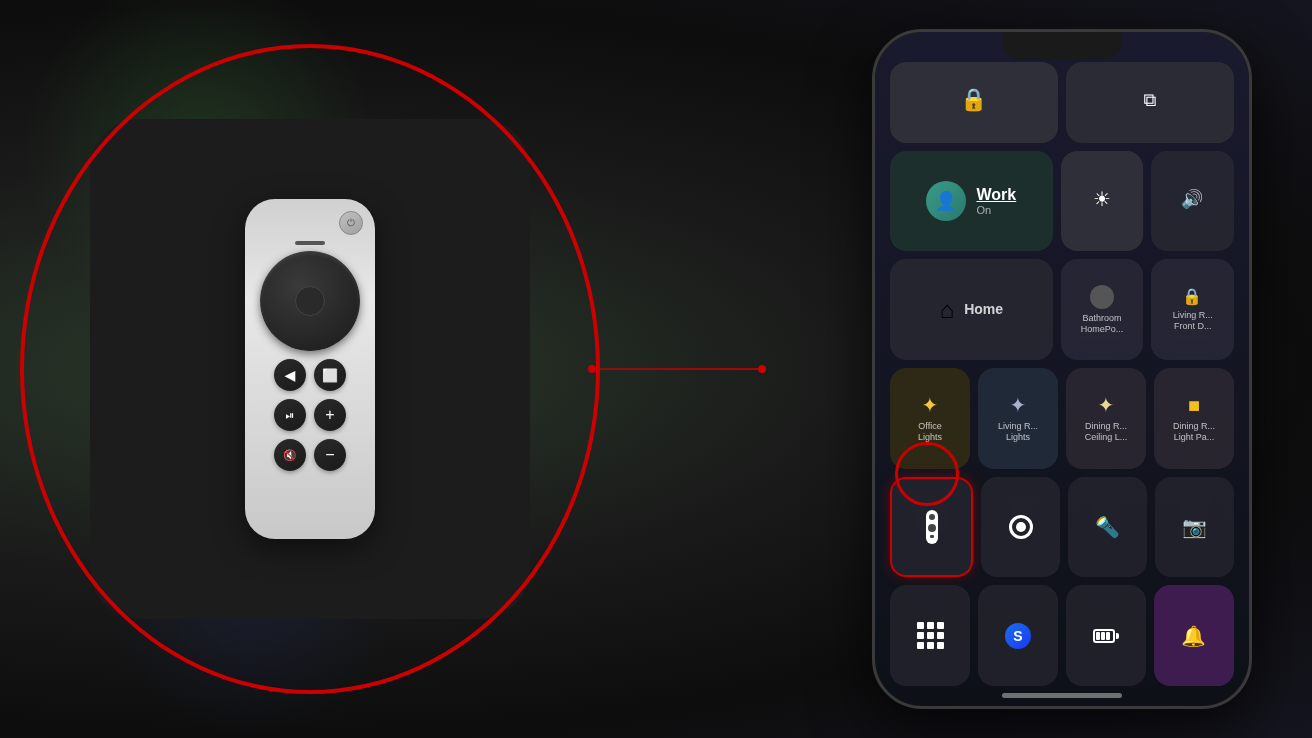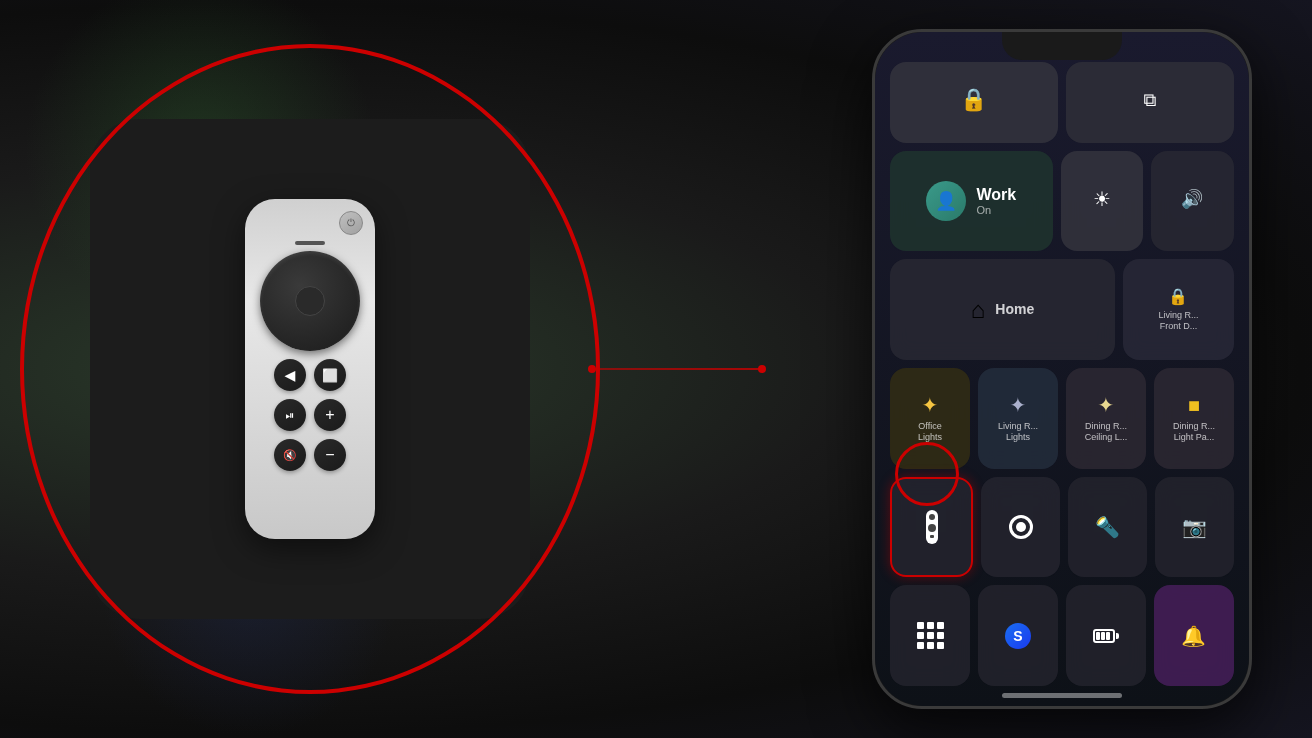--- a/index.html
+++ b/index.html
@@ -273,20 +273,21 @@
 
     .work-text {
       display: flex;
       flex-direction: column;
     }
 
     .work-title {
       font-size: 16px;
       font-weight: 600;
       color: white;
+      text-decoration: underline;
     }
 
     .work-subtitle {
       font-size: 11px;
       color: rgba(255,255,255,0.6);
     }
 
     
     .brightness-tile {
       background: rgba(50,50,60,0.9);
@@ -485,20 +486,24 @@
         </div>
 
         <div class="cc-row">
           <div class="cc-tile home-tile">
             <div style="display:flex; align-items:center; gap:10px;">
               <span style="font-size:24px;">⌂</span>
               <span class="cc-tile-label" style="font-size:14px; font-weight:600;">Home</span>
             </div>
           </div>
           <div class="cc-tile" style="background:rgba(40,40,55,0.85);">
+            <div class="cc-tile-icon" style="width:24px;height:24px;border-radius:50%;background:#555; margin-bottom:4px;"></div>
+            <div class="small-label">Bathroom<br>HomePo...</div>
+          </div>
+          <div class="cc-tile" style="background:rgba(40,40,55,0.85);">
             <div class="cc-tile-icon" style="font-size:16px;">🔒</div>
             <div class="small-label">Living R...<br>Front D...</div>
           </div>
         </div>
 
         <div class="cc-row">
           <div class="cc-tile office-lights-tile">
             <div class="cc-tile-icon yellow-icon">✦</div>
             <div class="small-label">Office<br>Lights</div>
           </div>

